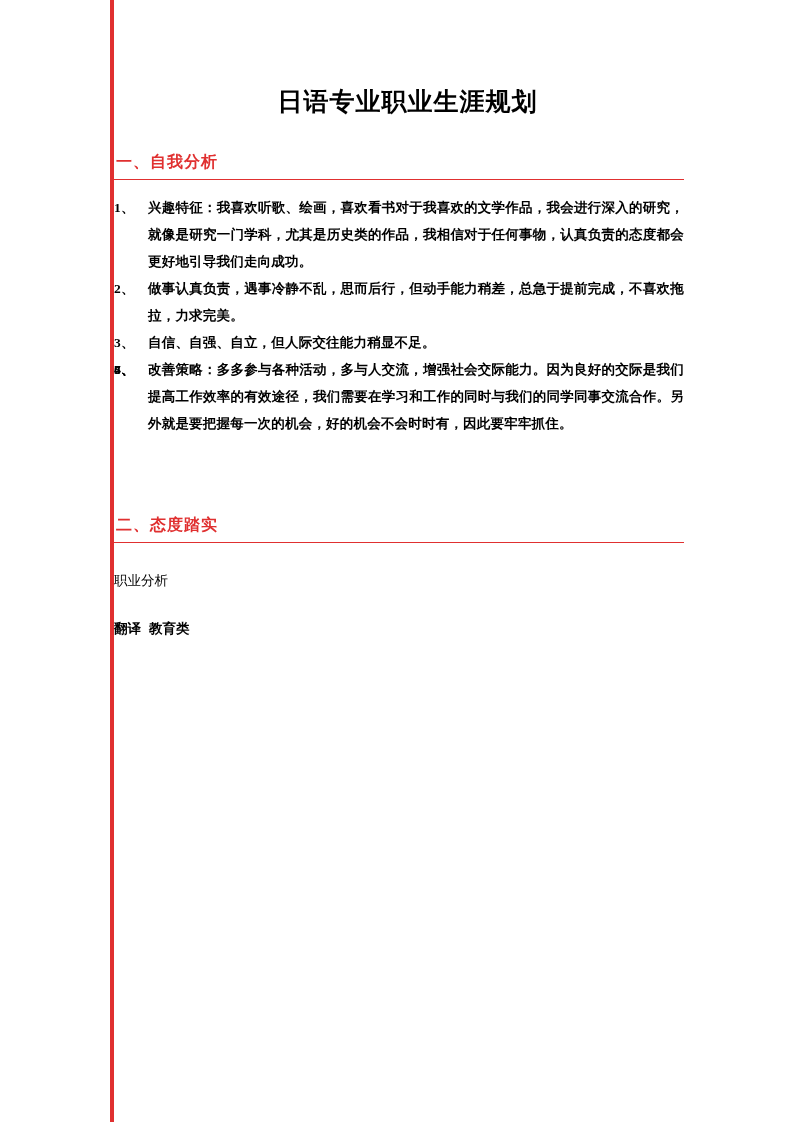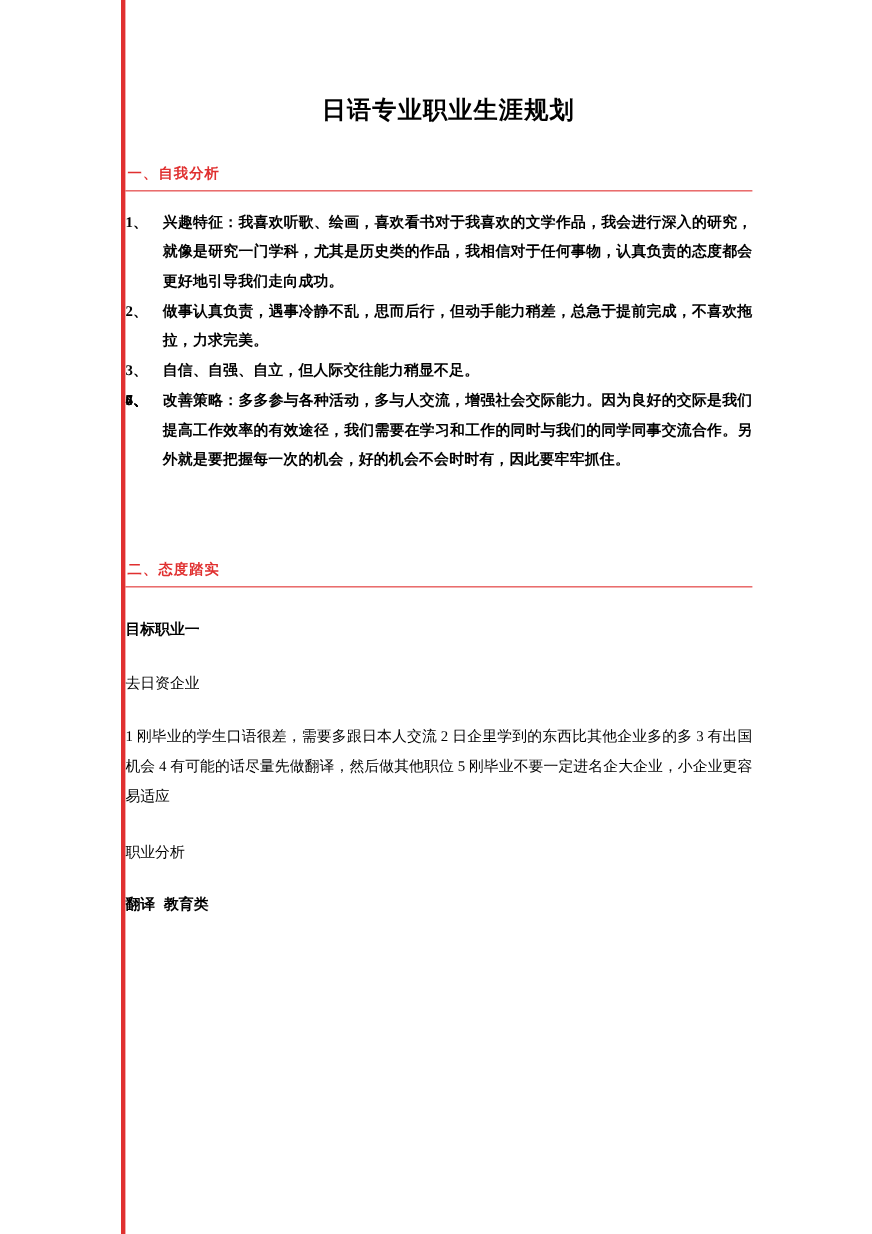--- a/index.html
+++ b/index.html
@@ -35,34 +35,34 @@
   }
   .content {
     position: absolute;
     left: 114px;
     top: 0;
     width: 570px;
     padding-left: 0px;
   }
   .doc-title {
     text-align: center;
-    font-size: 22px;
+    font-size: 25px;
     font-weight: bold;
     letter-spacing: 1px;
     margin-top: 85px;
     margin-bottom: 0;
     color: #000;
     padding-left: 17px;
   }
   .section {
     margin-top: 34px;
   }
   .section-heading {
     color: #e03030;
-    font-size: 13px;
+    font-size: 16px;
     font-weight: bold;
     letter-spacing: 1px;
     margin: 0 0 6px 0;
     padding-left: 2px;
   }
   .section-rule {
     height: 1px;
     background: #e03030;
     width: 100%;
     margin-bottom: 14px;
@@ -132,25 +132,20 @@
         <li><span class="num">7、</span><span>改善策略：多多参与各种活动，多与人交流，增强社会交际能力。因为良好的交际是我们提高工作效率的有效途径，我们需要在学习和工作的同时与我们的同学同事交流合作。另外就是要把握每一次的机会，好的机会不会时时有，因此要牢牢抓住。</span></li>
       </ol>
     </div>
 
     <div class="spacer-lg"></div>
 
     <div class="section">
       <div class="section-heading">二、态度踏实</div>
       <div class="section-rule"></div>
 
-      <div class="sub-block">
-        <div class="sub-heading">目标职业一</div>
-        <div class="para">去日资企业</div>
-        <div class="para">1 刚毕业的学生口语很差，需要多跟日本人交流 2 日企里学到的东西比其他企业多的多 3 有出国机会 4 有可能的话尽量先做翻译，然后做其他职位 5 刚毕业不要一定进名企大企业，小企业更容易适应</div>
-      </div>
 
       <div class="sub-block">
         <div class="para para-tight">职业分析</div>
         <div class="sub-heading" style="margin-top:22px;font-family:Liberation Mono, monospace;">翻译 教育类</div>
       </div>
     </div>
 
   </div>
 </div>
 

